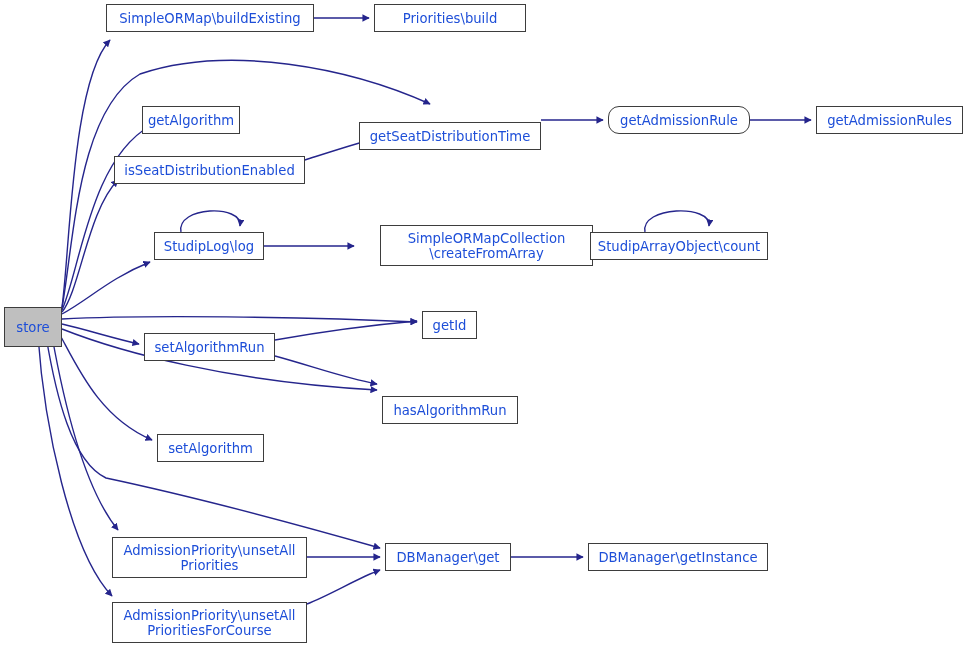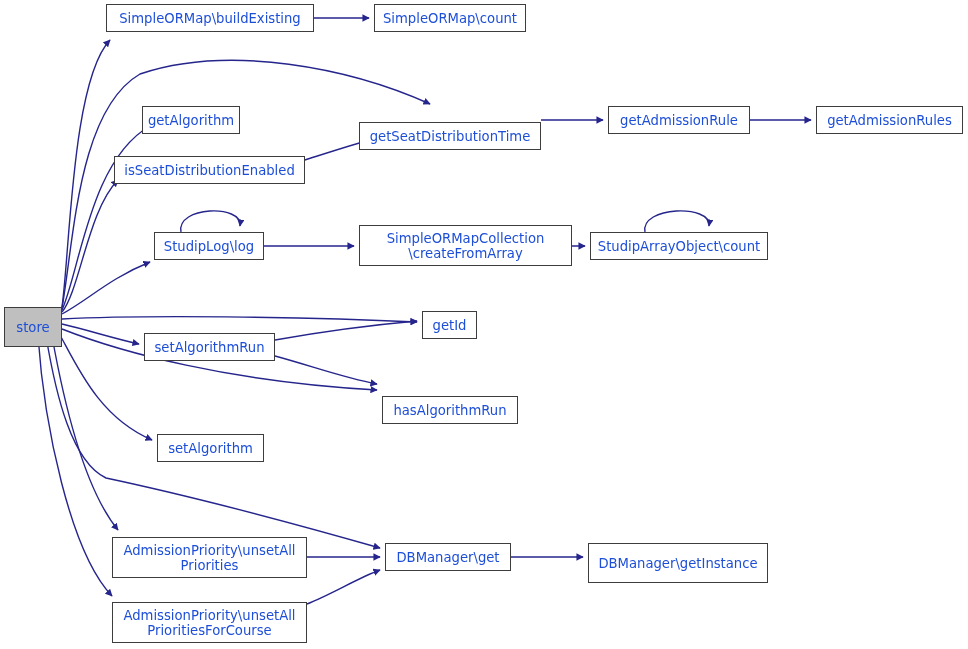--- a/index.html
+++ b/index.html
@@ -108,35 +108,35 @@
 
       <path d="M 307 604 C 332 594 358 578 380 570"></path>
 
       <path d="M 511 557 L 583 557"></path>
     </g>
   </svg>
 
   <div id="node-layer">
       <div class="node highlight" style="left: 4px; top: 307px; width: 58px; height: 40px; align-items: center;"><span class="node-label">store</span></div>
       <div class="node" style="left: 106px; top: 4px; width: 208px; height: 28px;"><span class="node-label">SimpleORMap\buildExisting</span></div>
-      <div class="node" style="left: 374px; top: 4px; width: 152px; height: 28px;"><span class="node-label">SimpleORMap\count</span></div>
+      <div class="node" style="left: 374px; top: 4px; width: 152px; height: 28px;"><span class="node-label">Priorities\build</span></div>
       <div class="node" style="left: 142px; top: 106px; width: 98px; height: 28px;"><span class="node-label">getAlgorithm</span></div>
       <div class="node" style="left: 359px; top: 106px; width: 182px; height: 28px; margin-top: 16px;"><span class="node-label">getSeatDistributionTime</span></div>
-      <div class="node" style="left: 608px; top: 106px; width: 142px; height: 28px;"><span class="node-label">getAdmissionRule</span></div>
+      <div class="node" style="left: 608px; top: 106px; width: 142px; height: 28px; border-radius: 11px;"><span class="node-label">getAdmissionRule</span></div>
       <div class="node" style="left: 816px; top: 106px; width: 147px; height: 28px;"><span class="node-label">getAdmissionRules</span></div>
       <div class="node" style="left: 114px; top: 156px; width: 191px; height: 28px;"><span class="node-label">isSeatDistributionEnabled</span></div>
       <div class="node" style="left: 154px; top: 232px; width: 110px; height: 28px;"><span class="node-label">StudipLog\log</span></div>
-      <div class="node" style="left: 359px; top: 225px; width: 213px; height: 41px;"><span class="node-label">SimpleORMapCollection
+      <div class="node" style="left: 380px; top: 225px; width: 213px; height: 41px;"><span class="node-label">SimpleORMapCollection
 \createFromArray</span></div>
       <div class="node" style="left: 590px; top: 232px; width: 178px; height: 28px;"><span class="node-label">StudipArrayObject\count</span></div>
       <div class="node" style="left: 422px; top: 311px; width: 55px; height: 28px;"><span class="node-label">getId</span></div>
       <div class="node" style="left: 144px; top: 333px; width: 131px; height: 28px;"><span class="node-label">setAlgorithmRun</span></div>
       <div class="node" style="left: 382px; top: 373px; width: 136px; height: 28px; margin-top: 23px;"><span class="node-label">hasAlgorithmRun</span></div>
       <div class="node" style="left: 157px; top: 434px; width: 107px; height: 28px;"><span class="node-label">setAlgorithm</span></div>
       <div class="node" style="left: 112px; top: 537px; width: 195px; height: 41px;"><span class="node-label">AdmissionPriority\unsetAll
 Priorities</span></div>
       <div class="node" style="left: 385px; top: 543px; width: 126px; height: 28px; justify-content: center;"><span class="node-label">DBManager\get</span></div>
-      <div class="node" style="left: 588px; top: 543px; width: 180px; height: 40px;"><span class="node-label">DBManager\getInstance</span></div>
+      <div class="node" style="left: 588px; top: 543px; width: 180px; height: 28px;"><span class="node-label">DBManager\getInstance</span></div>
       <div class="node" style="left: 112px; top: 602px; width: 195px; height: 41px;"><span class="node-label">AdmissionPriority\unsetAll
 PrioritiesForCourse</span></div>
     </div>
 
 </div>
 
 </body></html>

